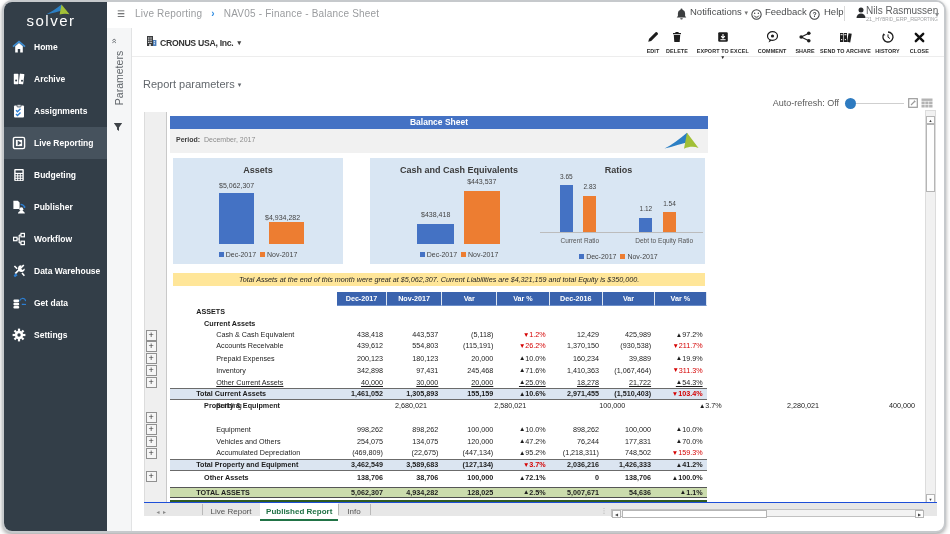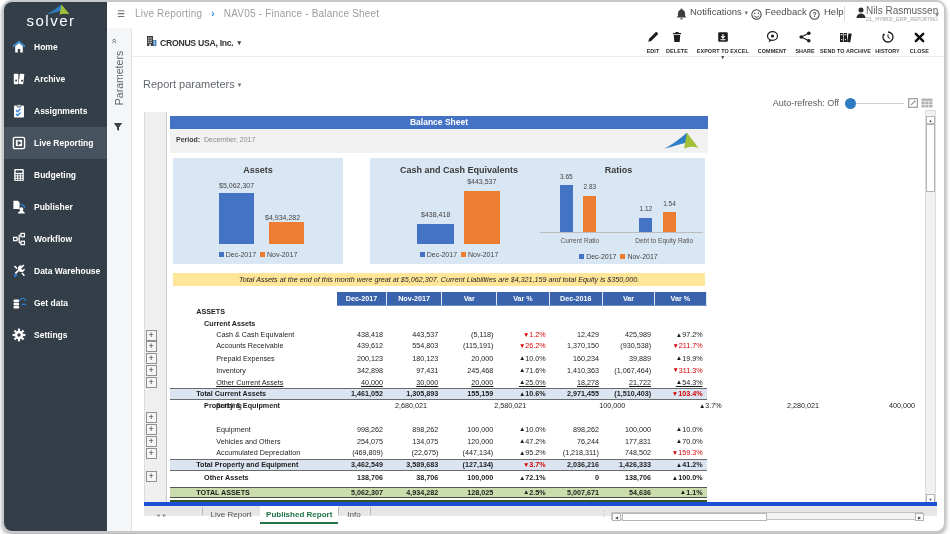--- a/index.html
+++ b/index.html
@@ -68,21 +68,21 @@
 .b { font-weight:700; }
 .l0 { padding-left:26.6px; }
 .l1 { padding-left:34.5px; }
 .l2 { padding-left:46.7px; }
 .totrow { background:#dbe5f1; border-top:1px solid #6b6b6b; border-bottom:1px solid #6b6b6b; }
 .grand { background:#cbdcad; border-top:1px solid #565656; border-bottom:1px solid #4d4d4d; }
 
 #vscroll { position:absolute; left:920.5px; top:108px; width:11.5px; height:392.3px; background:#f1f1f1; border:1px solid #dcdcdc; }
 .sbtn { position:absolute; background:#fdfdfd; border:1px solid #b5b5b5; text-align:center; color:#444; }
 
-#tabbar { position:absolute; left:139.6px; top:500.4px; width:793.4px; height:14px; background:#e7e7e7; border-top:4px solid #1d4ed8; }
+#tabbar { position:absolute; left:139.6px; top:500.4px; width:793.4px; height:14px; background:#e7e7e7; border-top:1px solid #1d4ed8; }
 .tsep { position:absolute; top:1px; bottom:1px; width:1px; background:#b9b9b9; }
 .tab { position:absolute; top:0; height:17.2px; line-height:17.2px; font-size:8px; color:#555; text-align:center; }
 #acttab { position:absolute; left:116.6px; top:0; width:78px; height:17.2px; background:#fff; line-height:17.2px; text-align:center; font-size:8px; font-weight:700; color:#1e7145; border-bottom:2px solid #217346; }
 #hscroll { position:absolute; left:467.4px; top:5.4px; width:312px; height:8.2px; background:#f3f3f3; border:1px solid #c2c2c2; }
 </style>
 </head>
 <body>
 <div id="win">
   <div id="sidebar">
     <svg id="logotri" style="position:absolute;left:41px;top:2px;" width="27" height="12" viewBox="0 0 27 12">

